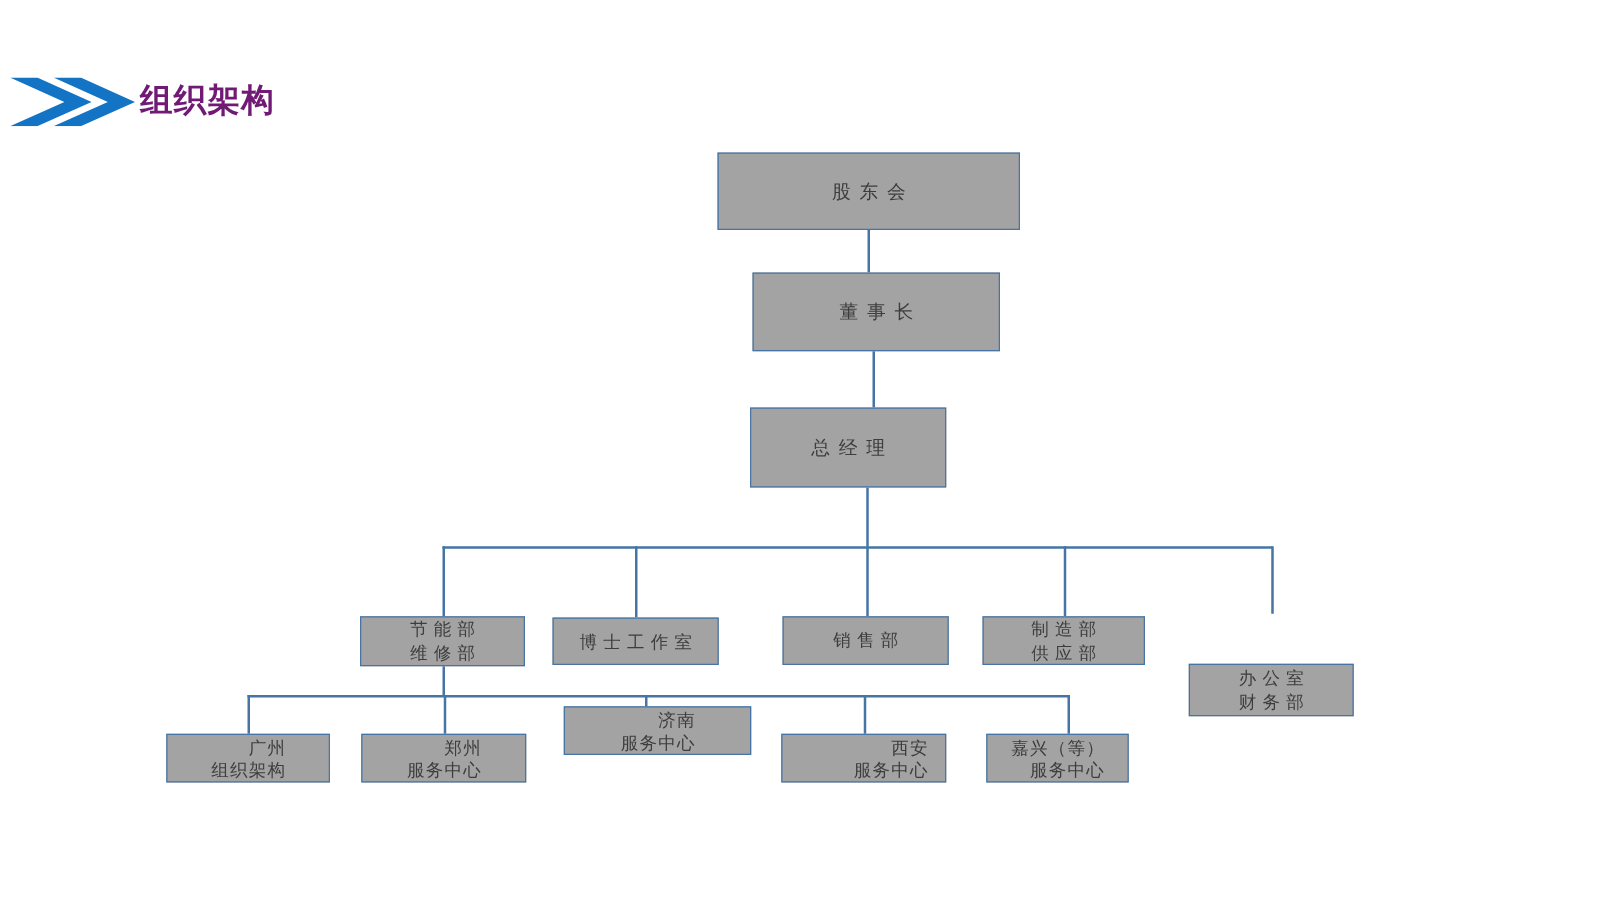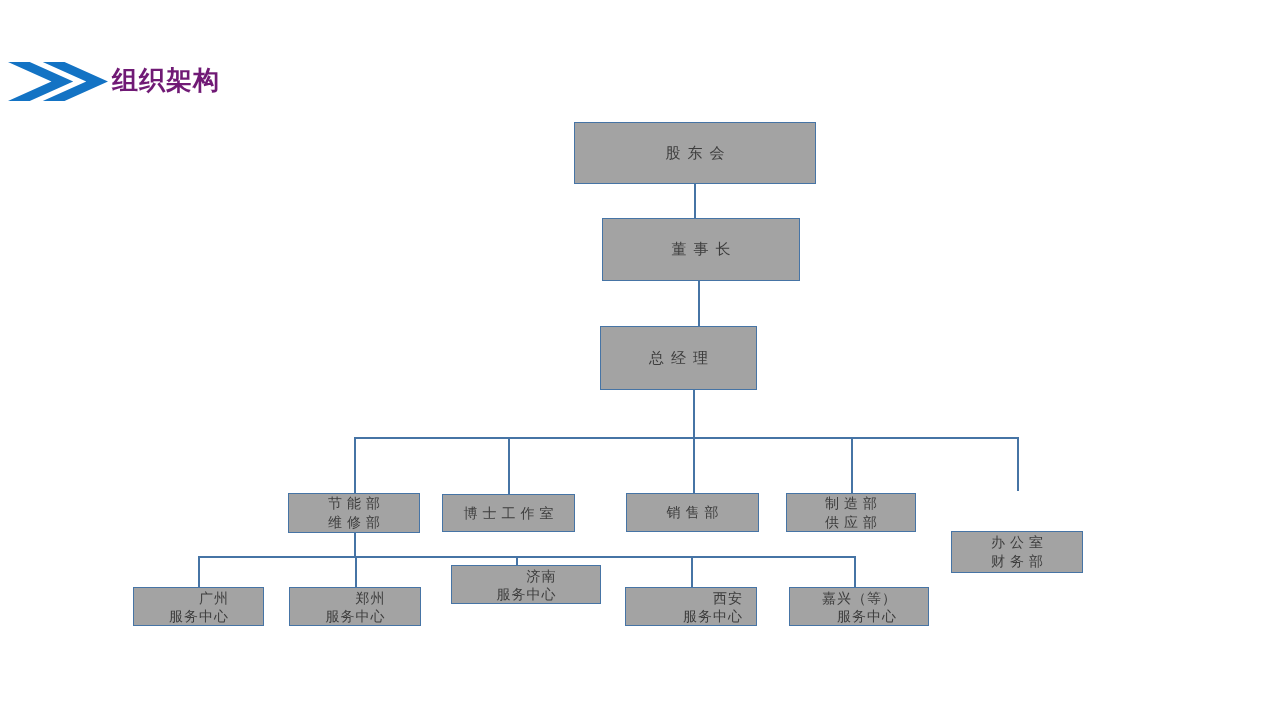--- a/index.html
+++ b/index.html
@@ -56,21 +56,21 @@
   .n-energy-maintenance  { left: 288px; top: 493px; width: 132px; height: 40px; }
   .n-doctor-studio       { left: 442px; top: 494px; width: 133px; height: 38px; }
   .n-sales               { left: 626px; top: 493px; width: 133px; height: 39px; }
   .n-manufacturing-supply{ left: 786px; top: 493px; width: 130px; height: 39px; }
   .n-office-finance      { left: 951px; top: 491px; width: 132px; height: 42px; margin-top: 40px; }
 
   .n-guangzhou           { left: 133px; top: 587px; width: 131px; height: 39px; }
   .n-zhengzhou           { left: 289px; top: 587px; width: 132px; height: 39px; }
   .n-jinan               { left: 451px; top: 565px; width: 150px; height: 39px; }
   .n-xian                { left: 625px; top: 587px; width: 132px; height: 39px; padding-left: 44px; }
-  .n-jiaxing             { left: 789px; top: 587px; width: 140px; height: 39px; }
+  .n-jiaxing             { left: 789px; top: 587px; width: 114px; height: 39px; }
 
   
   .conn { position: absolute; background: var(--line, #4674a5); }
   .conn.v { width: 1.5px; }
   .conn.h { height: 1.5px; }
 </style>
 </head>
 <body>
 
 <div class="slide">
@@ -111,21 +111,21 @@
     <div class="node lvl-mid n-energy-maintenance">节能部
 维修部</div>
     <div class="node lvl-mid n-doctor-studio">博士工作室</div>
     <div class="node lvl-mid n-sales">销售部</div>
     <div class="node lvl-mid n-manufacturing-supply">制造部
 供应部</div>
     <div class="node lvl-mid n-office-finance">办公室
 财务部</div>
 
     <div class="node lvl-bot n-guangzhou">广州
-服务中心</div>
+组织架构</div>
     <div class="node lvl-bot n-zhengzhou">郑州
 服务中心</div>
     <div class="node lvl-bot n-jinan">济南
 服务中心</div>
     <div class="node lvl-bot n-xian">西安
 服务中心</div>
     <div class="node lvl-bot n-jiaxing">嘉兴（等）
 服务中心</div>
 
   </div>

